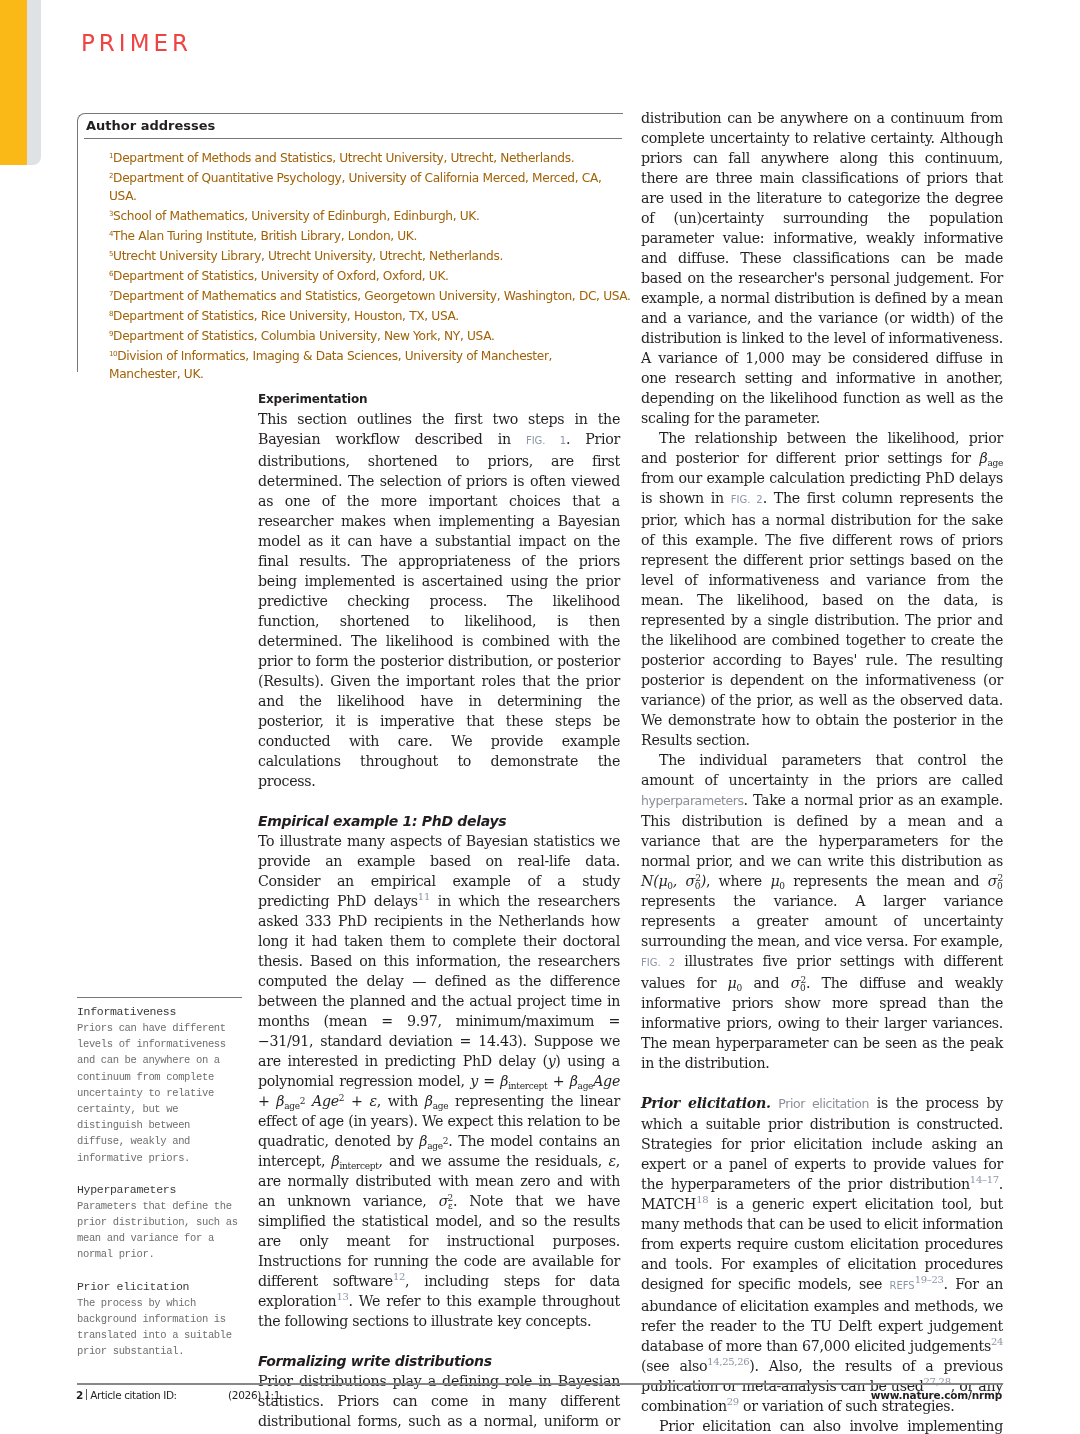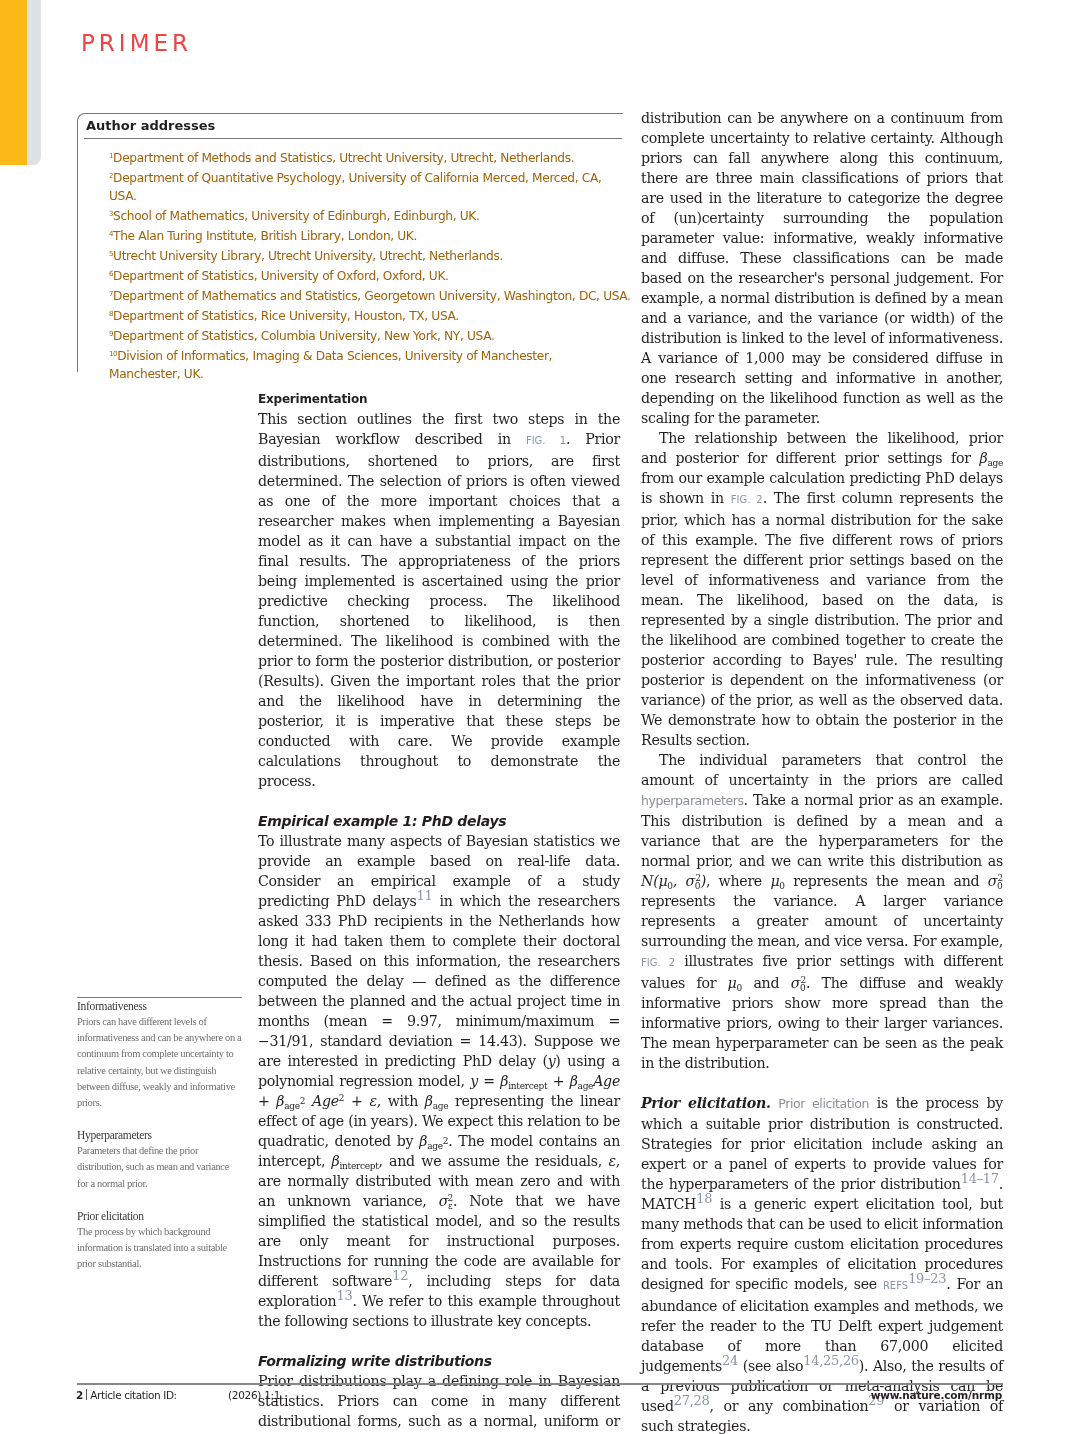--- a/index.html
+++ b/index.html
@@ -56,31 +56,31 @@
     margin: 0; font-family: "DejaVu Sans", sans-serif; font-weight: bold; font-size: 12px;
     line-height: 20px; letter-spacing: -0.2px;
   }
   h4.sub {
     margin: 0; font-family: "DejaVu Sans", sans-serif; font-weight: bold; font-style: italic;
     font-size: 14px; line-height: 20px; letter-spacing: -0.3px;
   }
   .gap { height: 20px; }
   .xref { font-family: "DejaVu Sans", sans-serif; font-size: 10px; color: #8b95a8; letter-spacing: 0; }
   .gloss-link { font-family: "DejaVu Sans", sans-serif; font-size: 12.5px; color: #8b8f98; letter-spacing: -0.4px; }
-  sup.ref { font-size: 13px; color: #8b95a8; vertical-align: 6px; line-height: 0; }
+  sup.ref { font-size: 10px; color: #8b95a8; vertical-align: 6px; line-height: 0; }
   .math { font-style: italic; }
   sub.s { font-size: 9px; font-style: normal; vertical-align: -3px; line-height: 0; }
   sup.s { font-size: 9px; font-style: normal; vertical-align: 5px; line-height: 0; }
   .runin { font-weight: bold; font-style: italic; }
 
   
   .glossary {
     position: absolute; left: 77px; top: 997px; width: 165px;
-    border-top: 1px solid #777; 
-    font-family: Liberation Serif, serif; color: #555;
+    border-top: 1px solid #777; padding-top: 6px;
+    font-family: Liberation Mono, monospace; color: #555;
   }
   .gloss-item { margin-bottom: 16px; }
   .gloss-term { font-size: 11.5px; line-height: 16px; color: #3a3a3a; letter-spacing: -0.3px; }
   .gloss-def { font-size: 10.5px; line-height: 16.2px; color: #6d6e71; letter-spacing: -0.35px; }
 
   
   .footer-rule { position: absolute; left: 77px; top: 1383px; width: 926px; height: 2px; background: #888; }
   .footer {
     position: absolute; left: 76px; top: 1389px; width: 926px; height: 16px;
     font-family: "DejaVu Sans", sans-serif; font-size: 10.5px; color: #231f20;

